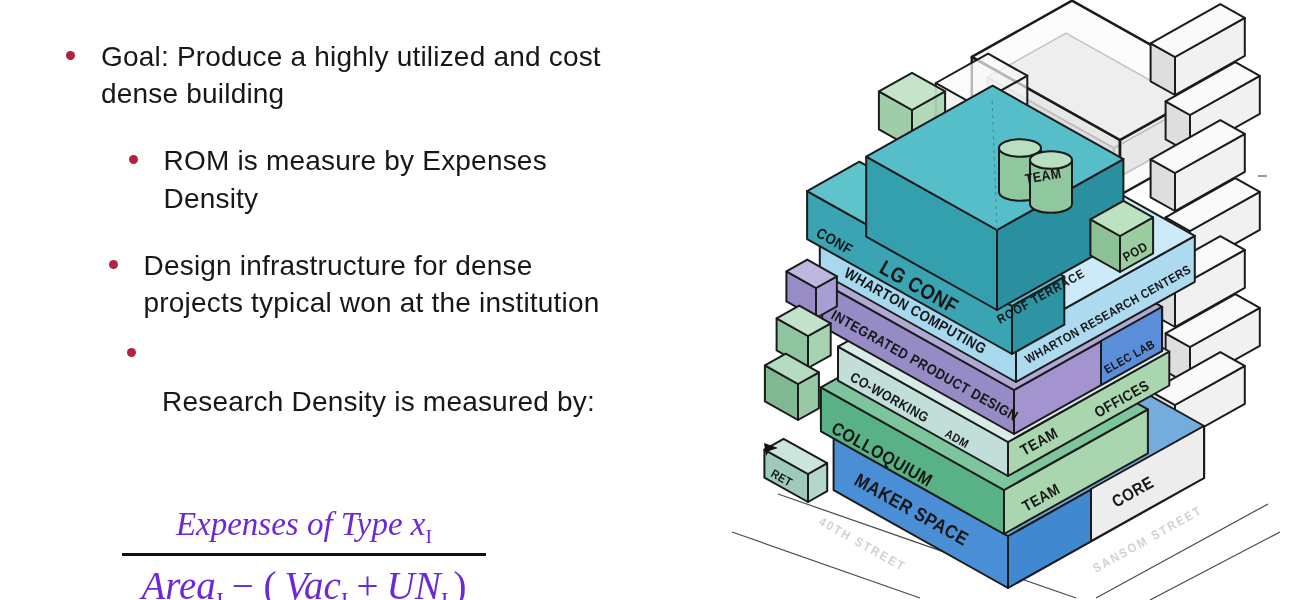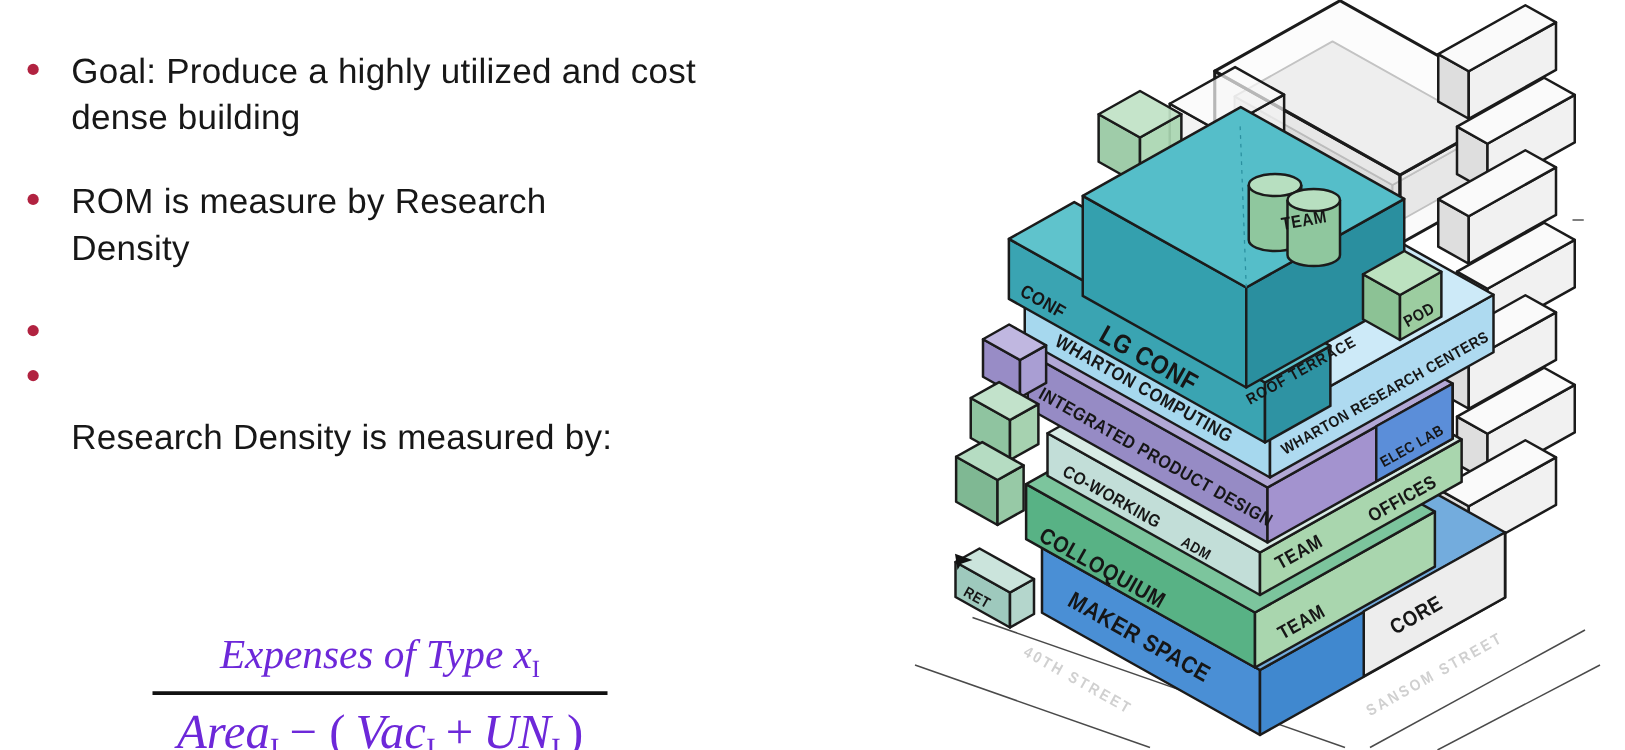--- a/index.html
+++ b/index.html
@@ -2,21 +2,21 @@
 <html><head>
 <meta charset="utf-8">
 <style>
   html,body{margin:0;padding:0;background:#fff;}
   .slide{position:relative;width:1300px;height:600px;background:#ffffff;overflow:hidden;
          font-family:"Liberation Sans",sans-serif;}
   
   .text-col{position:absolute;left:0;top:0;width:700px;}
   ul.bullets{list-style:none;margin:38px 0 0 0;padding:0 0 0 22px;}
   ul.bullets li{display:flex;gap:26px;margin-bottom:30px;font-size:28px;line-height:1.33;
-                color:#171717;letter-spacing:.2px;}
+                color:#171717;letter-spacing:.2px;justify-content:center;}
   ul.bullets li:nth-child(3){margin-bottom:14px;}
   .dot{width:9px;height:9px;border-radius:50%;flex:0 0 9px;margin-top:13px;background:#b12240;}
   .txt{display:block;}
   .w1{max-width:555px;} .w2{max-width:430px;} .w3{max-width:470px;} .w4{max-width:620px;margin-top:48px;}
   
   .formula{position:absolute;left:122px;top:506px;width:364px;text-align:center;
            font-family:"Liberation Serif",serif;color:#6d28d9;}
   .formula .num{font-size:33px;font-style:italic;padding-bottom:5px;white-space:nowrap;}
   .formula .bar{border-top:3.5px solid #111;height:0;}
   .formula .den{font-size:39px;font-style:italic;padding-top:7px;white-space:nowrap;}
@@ -33,24 +33,25 @@
 <div class="slide">
 
   <div class="text-col">
     <ul class="bullets">
       <li>
         <span class="dot" style="background: rgb(177, 34, 64);"></span>
         <span class="txt w1">Goal: Produce a highly utilized and cost dense building</span>
       </li>
       <li>
         <span class="dot" style="background: rgb(177, 34, 64);"></span>
-        <span class="txt w2">ROM is measure by Research Density</span>
-      </li>
-      <li>
-        <span class="dot" style="background: rgb(177, 34, 64);"></span>
+        <span class="txt w2">ROM is measure by Expenses Density</span>
+      </li>
+      <li>
+        <span class="dot" style="background: rgb(177, 34, 64);"></span>
+        <span class="txt w3">Design infrastructure for dense projects typical won at the institution</span>
       </li>
       <li>
         <span class="dot" style="background: rgb(177, 34, 64);"></span>
         <span class="txt w4">Research Density is measured by:</span>
       </li>
     </ul>
   </div>
 
   <div class="formula">
     <div class="num"><span>Expenses of Type x</span><sub>I</sub></div>

